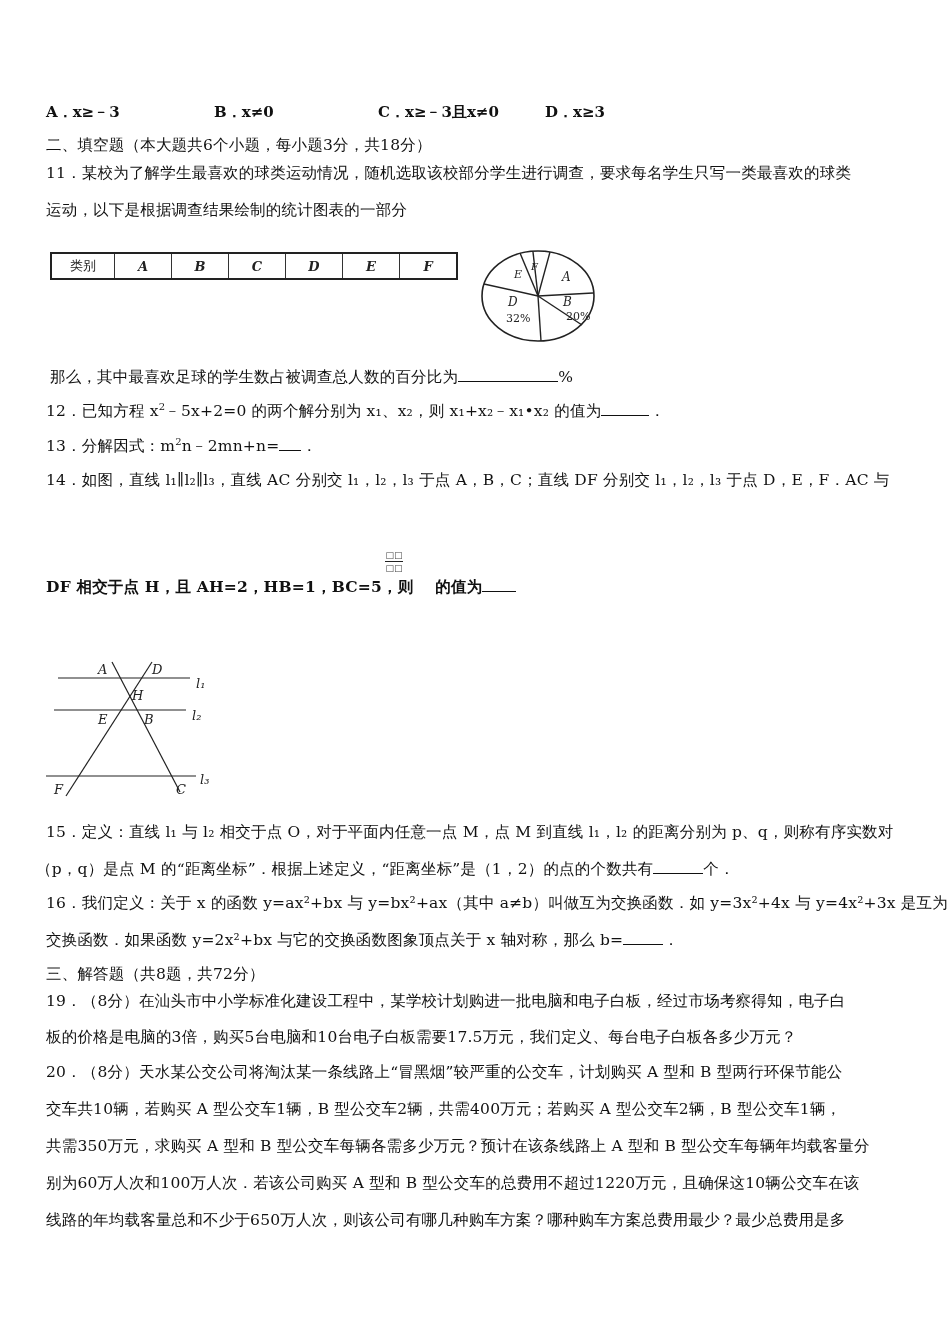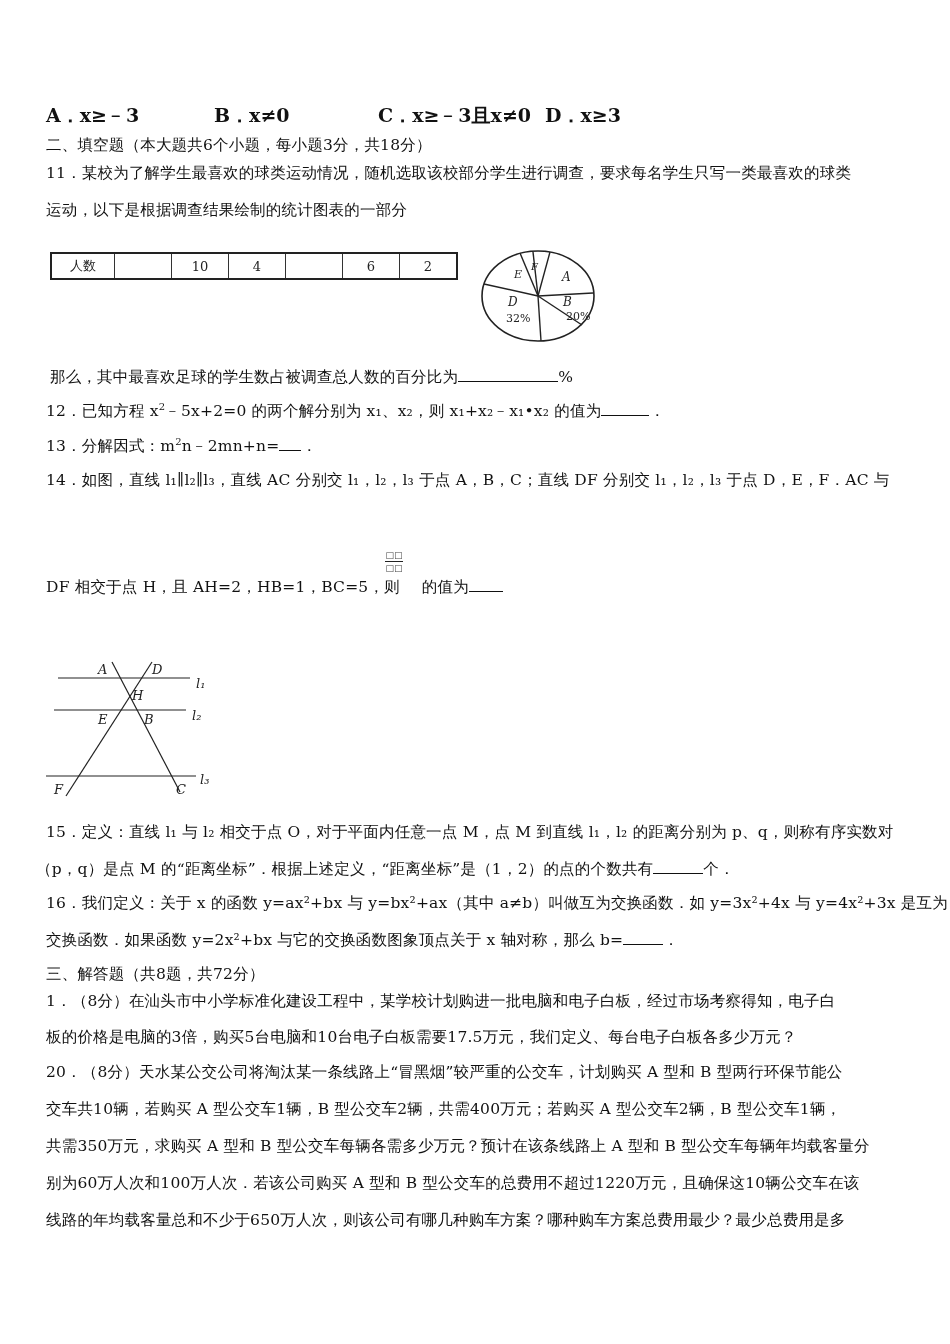--- a/index.html
+++ b/index.html
@@ -2,22 +2,22 @@
 <html><head>
 <meta charset="utf-8">
 <style>
   html, body { margin: 0; padding: 0; background: #ffffff; }
   body {
     width: 950px; height: 1344px; position: relative; overflow: hidden;
     font-family: "DejaVu Serif", "Liberation Serif", serif;
     color: #111; font-size: 15px;
   }
   .line { position: absolute; left: 46px; white-space: nowrap; font-size: 15.5px; letter-spacing: 0.2px; }
-  .bold { font-weight: normal; }
-  .choices { position: absolute; top: 103px; left: 46px; width: 600px; height: 20px; font-weight: bold; font-size: 19px; }
+  .bold { font-weight: bold; }
+  .choices { position: absolute; top: 103px; left: 46px; width: 600px; height: 20px; font-weight: bold; font-size: 15px; }
   .choice { position: absolute; top: 0; white-space: nowrap; }
   .blank { display: inline-block; border-bottom: 1.5px solid #111; height: 14px; vertical-align: baseline; }
   sup, sub { font-size: 10px; }
   table.stats {
     position: absolute; left: 50px; top: 252px; border-collapse: collapse;
     border: 2px solid #222; font-size: 13px; font-family: "DejaVu Serif", serif; color: #222;
   }
   table.stats td { border: 1.5px solid #333; height: 24px; text-align: center; padding: 0; }
   table.stats td.hdr { width: 62px; }
   table.stats td.c { width: 56px; }
@@ -37,28 +37,28 @@
   <span class="choice" style="left:499px"><span>D．</span><span>x≥3</span></span>
 </div>
 
 <div class="line" style="top:135px">二、填空题（本大题共6个小题，每小题3分，共18分）</div>
 
 <div class="line" style="top:163px">11．某校为了解学生最喜欢的球类运动情况，随机选取该校部分学生进行调查，要求每名学生只写一类最喜欢的球类</div>
 <div class="line" style="top:200px">运动，以下是根据调查结果绘制的统计图表的一部分</div>
 
 <table class="stats">
   <tbody>
-  <tr>
-    <td class="hdr">人数</td>
-    <td class="c"></td>
-    <td class="c">10</td>
-    <td class="c">4</td>
-    <td class="c"></td>
-    <td class="c">6</td>
-    <td class="c">2</td>
+      <tr>
+    <td class="hdr">类别</td>
+    <td class="c it">A</td>
+    <td class="c it">B</td>
+    <td class="c it">C</td>
+    <td class="c it">D</td>
+    <td class="c it">E</td>
+    <td class="c it">F</td>
   </tr>
 </tbody>
   </table>
 
 <svg class="pie" width="130" height="100" viewBox="0 0 130 100">
   <ellipse cx="60" cy="50" rx="56" ry="45" fill="none" stroke="#222" stroke-width="1.6"></ellipse>
   <g stroke="#222" stroke-width="1.4">
     <line x1="60" y1="50" x2="72" y2="6"></line>
     <line x1="60" y1="50" x2="42" y2="7"></line>
     <line x1="60" y1="50" x2="55" y2="6"></line>
@@ -125,20 +125,20 @@
   <span>（p，q）是点 M 的“距离坐标”．根据上述定义，“距离坐标”是（1，2）的点的个数共有</span><span class="blank" style="width:50px"></span><span>个．</span>
 </div>
 
 <div class="line" style="top:893px">16．我们定义：关于 x 的函数 y=ax²+bx 与 y=bx²+ax（其中 a≠b）叫做互为交换函数．如 y=3x²+4x 与 y=4x²+3x 是互为</div>
 <div class="line" style="top:930px">
   <span>交换函数．如果函数 y=2x²+bx 与它的交换函数图象顶点关于 x 轴对称，那么 b=</span><span class="blank" style="width:40px"></span><span>．</span>
 </div>
 
 <div class="line" style="top:964px">三、解答题（共8题，共72分）</div>
 
-<div class="line" style="top:991px">1．（8分）在汕头市中小学标准化建设工程中，某学校计划购进一批电脑和电子白板，经过市场考察得知，电子白</div>
+<div class="line" style="top:991px">19．（8分）在汕头市中小学标准化建设工程中，某学校计划购进一批电脑和电子白板，经过市场考察得知，电子白</div>
 <div class="line" style="top:1027px">板的价格是电脑的3倍，购买5台电脑和10台电子白板需要17.5万元，我们定义、每台电子白板各多少万元？</div>
 
 <div class="line" style="top:1062px">20．（8分）天水某公交公司将淘汰某一条线路上“冒黑烟”较严重的公交车，计划购买 A 型和 B 型两行环保节能公</div>
 <div class="line" style="top:1099px">交车共10辆，若购买 A 型公交车1辆，B 型公交车2辆，共需400万元；若购买 A 型公交车2辆，B 型公交车1辆，</div>
 <div class="line" style="top:1136px">共需350万元，求购买 A 型和 B 型公交车每辆各需多少万元？预计在该条线路上 A 型和 B 型公交车每辆年均载客量分</div>
 <div class="line" style="top:1173px">别为60万人次和100万人次．若该公司购买 A 型和 B 型公交车的总费用不超过1220万元，且确保这10辆公交车在该</div>
 <div class="line" style="top:1210px">线路的年均载客量总和不少于650万人次，则该公司有哪几种购车方案？哪种购车方案总费用最少？最少总费用是多</div>
 
 </body></html>

